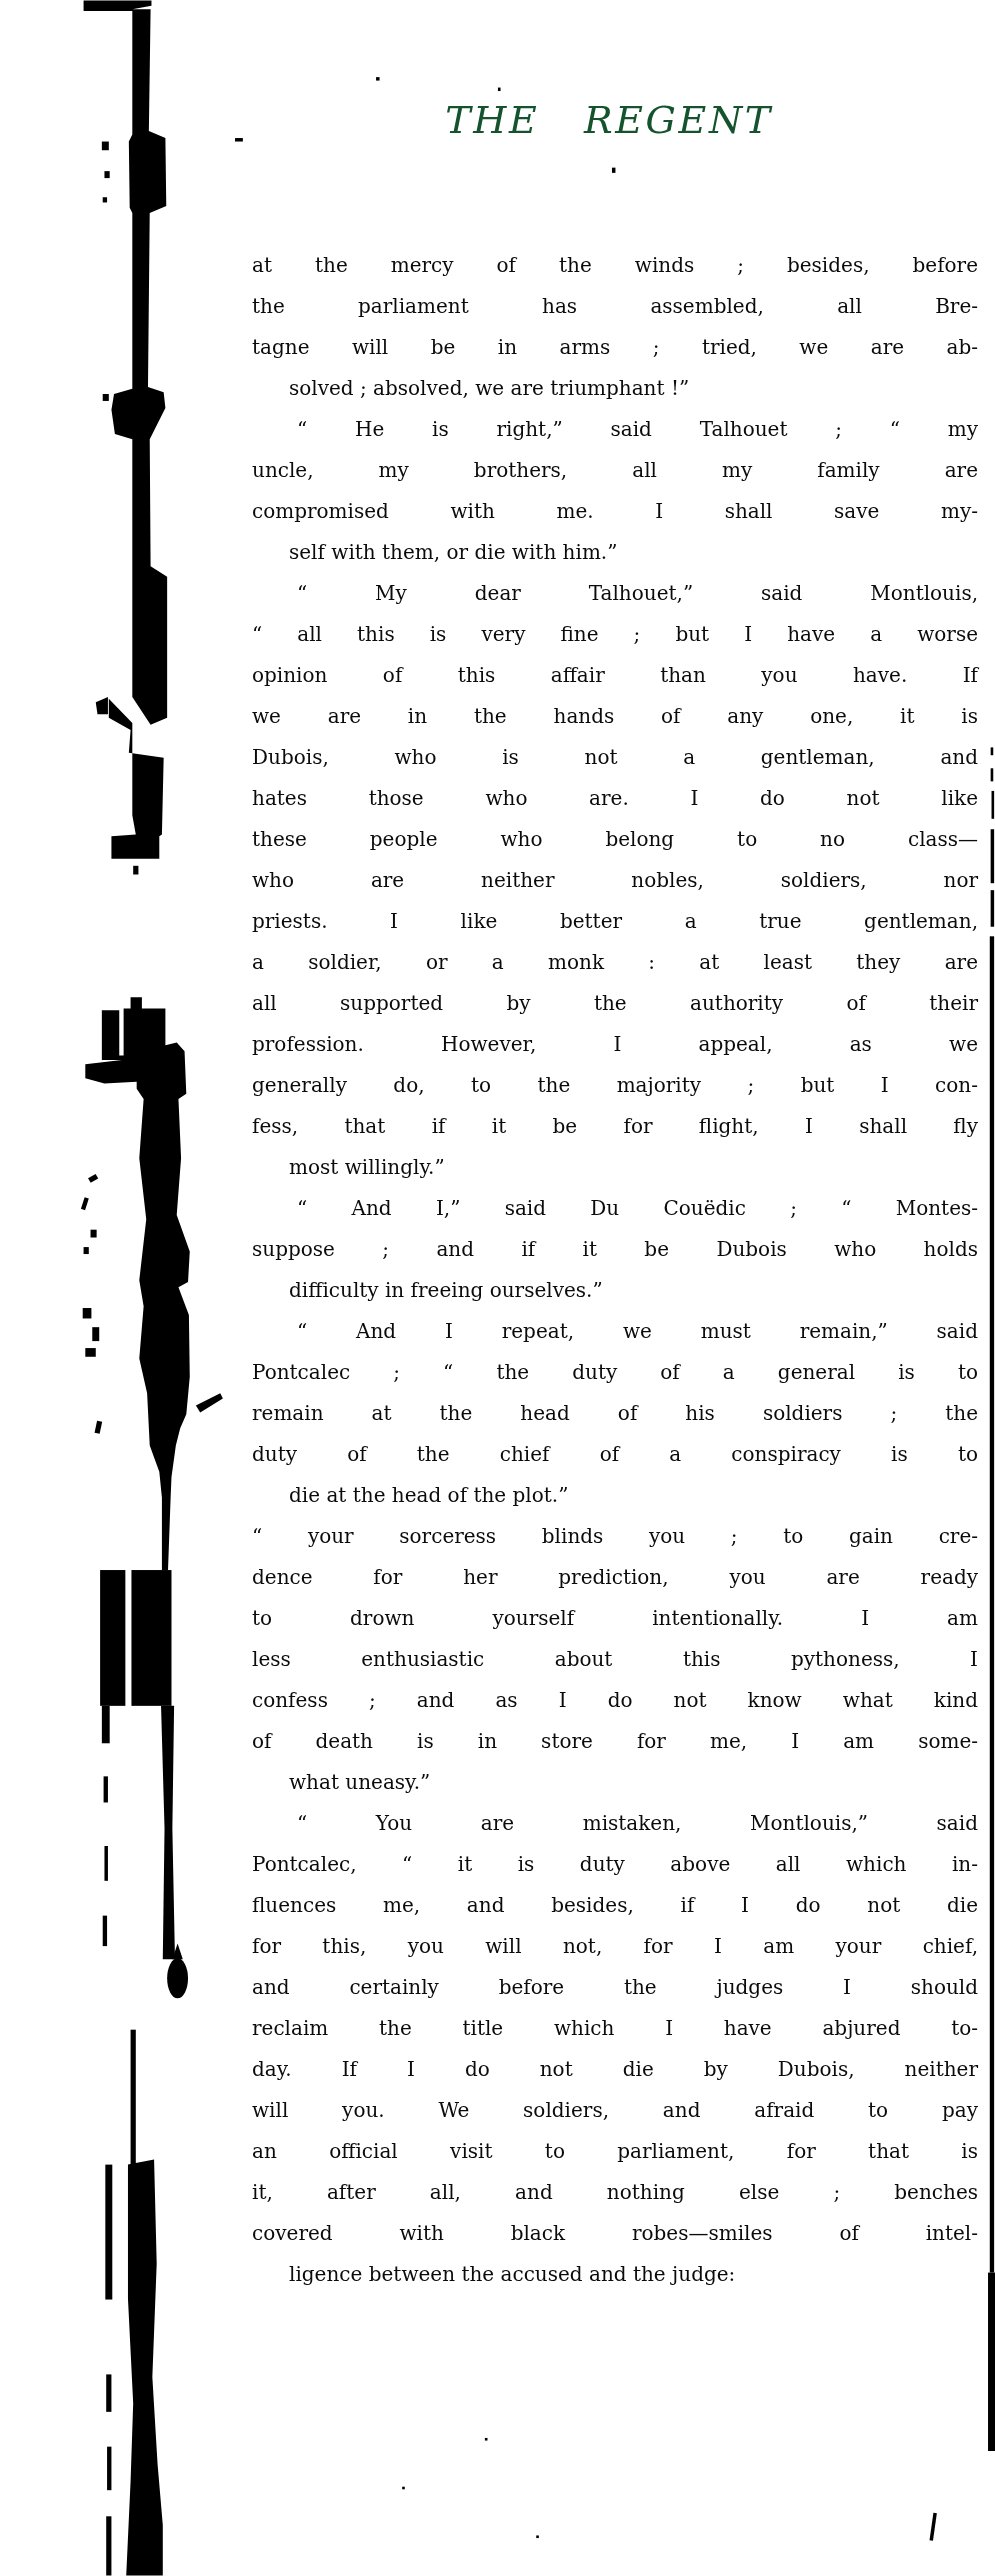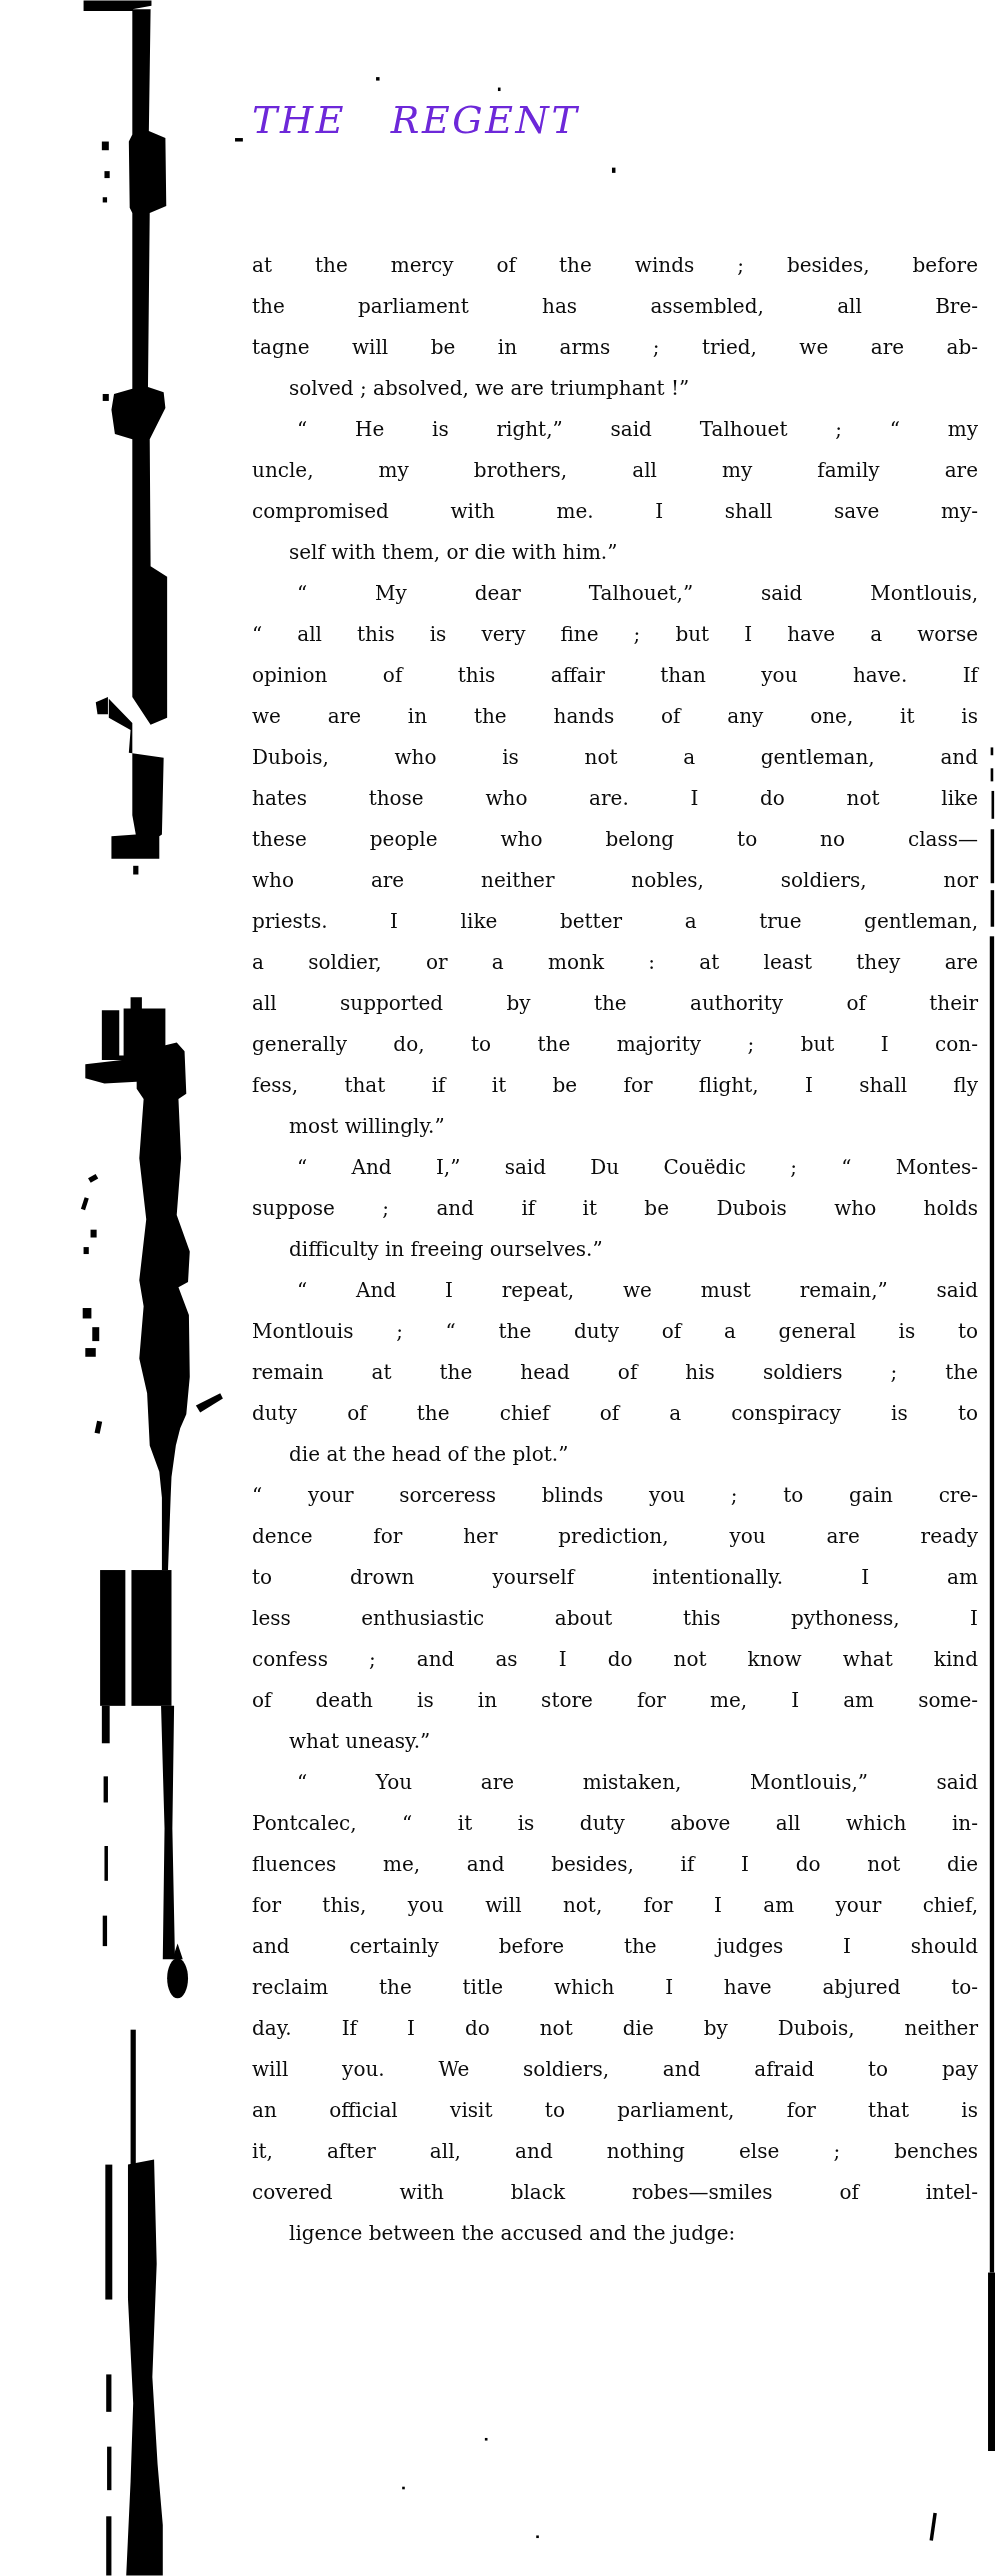--- a/index.html
+++ b/index.html
@@ -25,27 +25,27 @@
     top: 0;
     width: 995px;
     height: 2576px;
     pointer-events: none;
   }
   .running-header {
     position: absolute;
     left: 252px;
     top: 98px;
     width: 714px;
-    text-align: left;
+    text-align: center;
     font-style: italic;
     font-size: 38px;
     letter-spacing: 2.6px;
     word-spacing: 30px;
     white-space: nowrap;
-    color: #6d28d9;
+    color: #14532d;
   }
   .page-text {
     position: absolute;
     left: 252px;
     top: 245px;
     width: 726px;
   }
   .line {
     height: 41px;
     line-height: 41px;
@@ -167,28 +167,29 @@
       <div class="line justified">“ all this is very fine ; but I have a worse</div>
       <div class="line justified">opinion of this affair than you have.  If</div>
       <div class="line justified">we are in the hands of any one, it is</div>
       <div class="line justified">Dubois, who is not a gentleman, and</div>
       <div class="line justified">hates those who are.  I do not like</div>
       <div class="line justified">these people who belong to no class—</div>
       <div class="line justified">who are neither nobles, soldiers, nor</div>
       <div class="line justified">priests.  I like better a true gentleman,</div>
       <div class="line justified">a soldier, or a monk : at least they are</div>
       <div class="line justified">all supported by the authority of their</div>
+      <div class="line justified">profession.  However, I appeal, as we</div>
       <div class="line justified">generally do, to the majority ; but I con-</div>
       <div class="line justified">fess, that if it be for flight, I shall fly</div>
       <div class="line justified p-last">most willingly.”</div>
       <div class="line justified indent">“ And I,” said Du Couëdic ; “ Montes-</div>
       <div class="line justified">suppose ; and if it be Dubois who holds</div>
       <div class="line justified p-last">difficulty in freeing ourselves.”</div>
       <div class="line justified indent">“ And I repeat, we must remain,” said</div>
-      <div class="line justified">Montlouis ; “ the duty of a general is to</div>
+      <div class="line justified">Pontcalec ; “ the duty of a general is to</div>
       <div class="line justified">remain at the head of his soldiers ; the</div>
       <div class="line justified">duty of the chief of a conspiracy is to</div>
       <div class="line justified p-last">die at the head of the plot.”</div>
       <div class="line justified">“ your sorceress blinds you ; to gain cre-</div>
       <div class="line justified">dence for her prediction, you are ready</div>
       <div class="line justified">to drown yourself intentionally.  I am</div>
       <div class="line justified">less enthusiastic about this pythoness, I</div>
       <div class="line justified">confess ; and as I do not know what kind</div>
       <div class="line justified">of death is in store for me, I am some-</div>
       <div class="line justified p-last">what uneasy.”</div>

